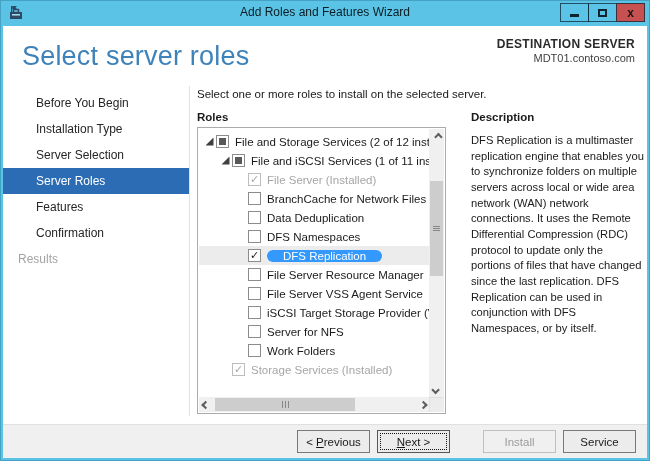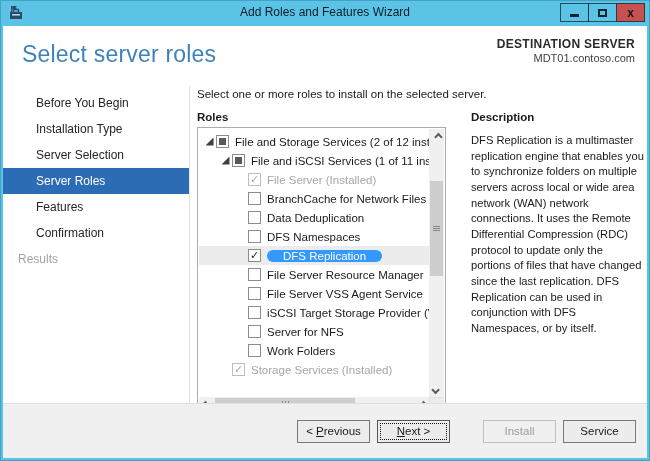--- a/index.html
+++ b/index.html
@@ -30,21 +30,21 @@
   .glyph-close { font-size:12px; font-weight:bold; color:#1c1616; line-height:1; }
 
   
   .content {
     position:absolute; left:2px; right:2px; top:25px; bottom:2px;
     background:#ffffff; overflow:hidden;
   }
 
   .page-title {
     position:absolute; left:19px; top:15px;
-    font-size:23px; font-weight:normal; color:#3e82ba; letter-spacing:.2px;
+    font-size:27px; font-weight:normal; color:#3e82ba; letter-spacing:.2px;
   }
   .dest { position:absolute; right:12px; top:11px; text-align:right; }
   .dest-label { font-size:12px; font-weight:bold; color:#2b2b2b; letter-spacing:.3px; }
   .dest-server { font-size:11px; color:#3f3f3f; margin-top:1px; }
 
   
   .sidebar { position:absolute; left:0; top:64px; width:186px; }
   .nav-item {
     height:26px; line-height:26px; padding-left:33px;
     font-size:12px; color:#262626; cursor:default; white-space:nowrap;
@@ -101,21 +101,21 @@
 
   
   .desc-label { position:absolute; left:468px; top:85px; font-size:11.5px; font-weight:bold; color:#1a1a1a; }
   .desc-text {
     position:absolute; left:468px; top:107px; width:174px;
     font-size:11.2px; line-height:1.4; color:#1a1a1a;
   }
 
   
   .footer {
-    position:absolute; left:0; right:0; bottom:0; height:55px;
+    position:absolute; left:0; right:0; bottom:0; height:34px;
     background:#f0f0f0; border-top:1px solid #e0e0e0;
     display:flex; align-items:center; justify-content:flex-end;
     padding-right:11px; gap:7px;
   }
   .btn {
     min-width:73px; height:23px; font-size:11.5px; font-family:inherit;
     background:#ececec; border:1px solid #787878; color:#1a1a1a; cursor:default;
   }
   .btn.focused { outline:1px dotted #111; outline-offset:-4px; border-color:#565656; }
   .btn.disabled { color:#9c9c9c; border-color:#bfbfbf; background:#f0f0f0; }

